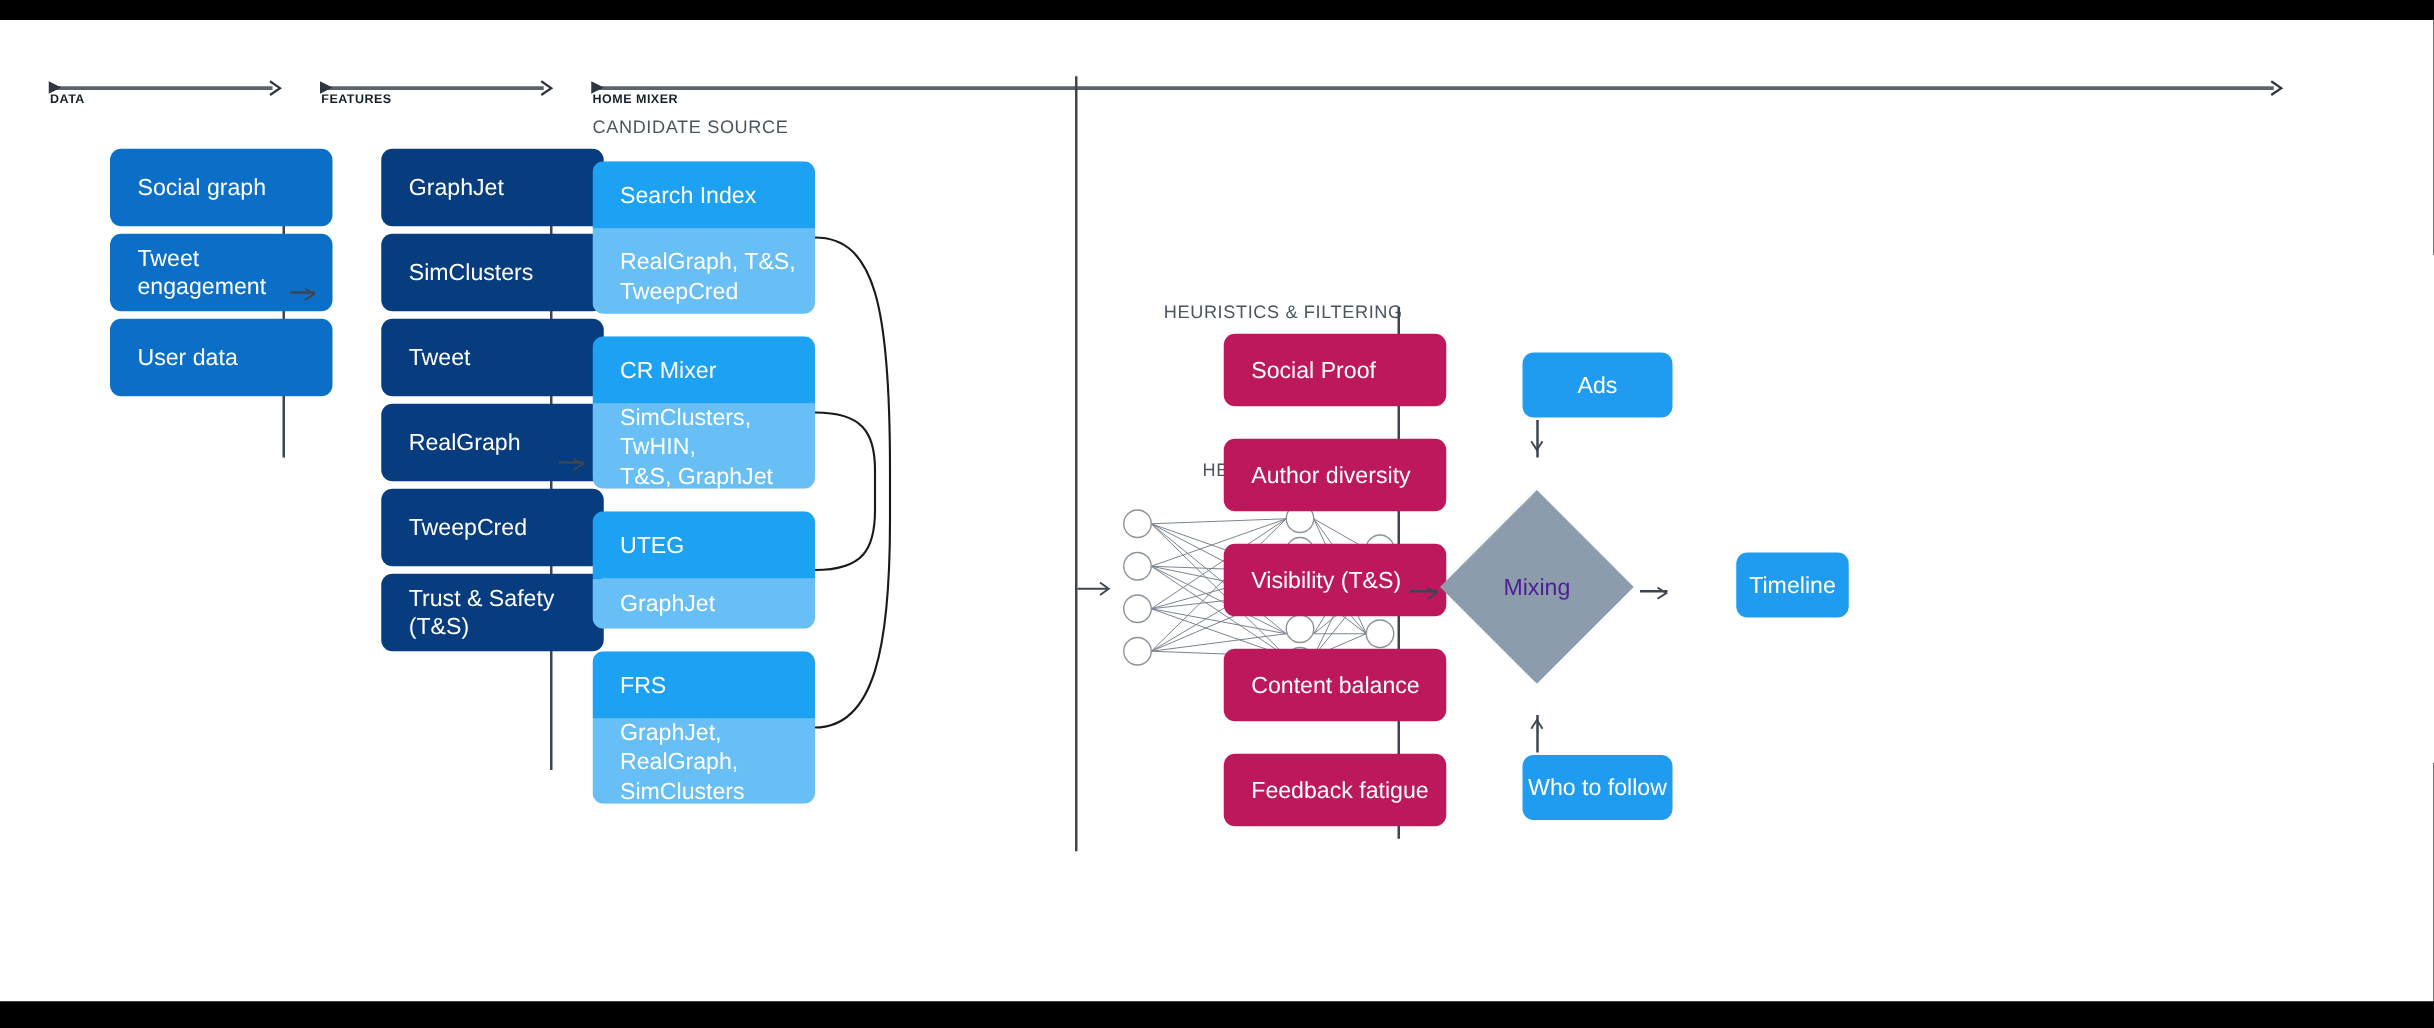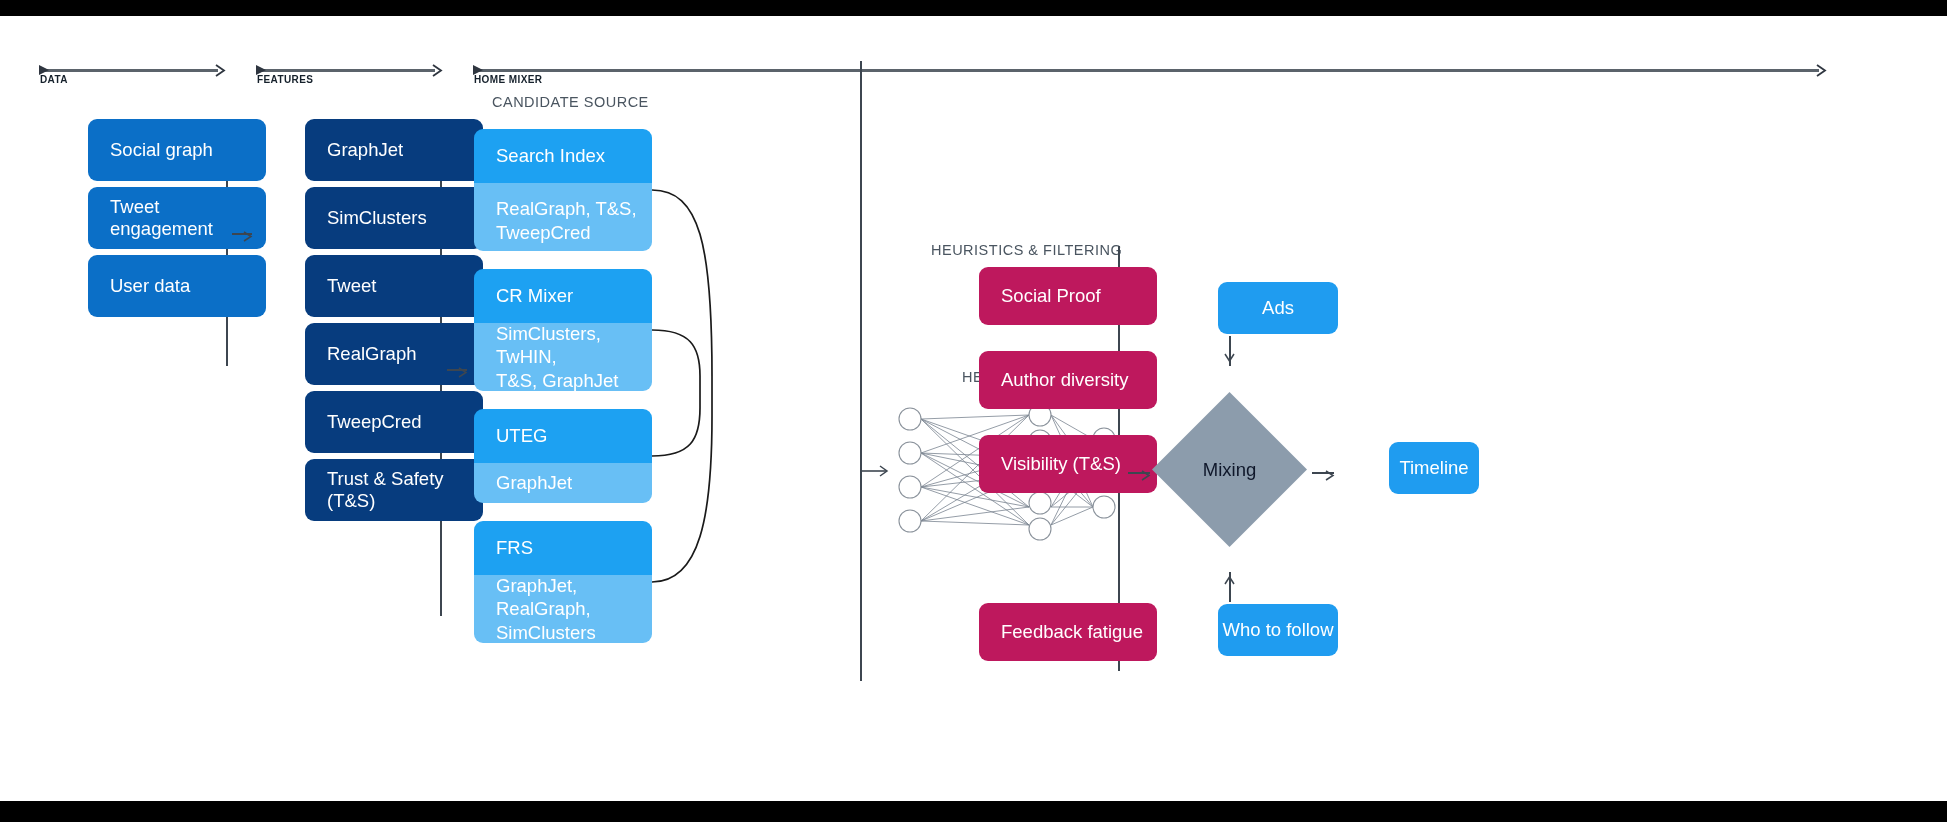--- a/index.html
+++ b/index.html
@@ -21,21 +21,21 @@
   .box.data{background:#0b6fc7;}
   .box.feat{background:#073c7e;}
   .box.heur{background:#be185d;}
   .box.out{background:#1f9cf0;justify-content:center;padding-left:0;}
 
   .cs-card{position:absolute;border-radius:9px;overflow:hidden;box-sizing:border-box;}
   .cs-head{background:#1da1f2;color:#fff;font-size:18.5px;display:flex;align-items:center;padding-left:22px;box-sizing:border-box;}
   .cs-body{background:#68bff5;color:#fff;font-size:18.5px;display:flex;align-items:center;padding-left:22px;box-sizing:border-box;line-height:1.28;}
 
   .diamond{position:absolute;background:#8c9cac;display:flex;align-items:center;justify-content:center;}
-  .diamond .dlabel{color:#0f172a;font-size:18.5px;}
+  .diamond .dlabel{color:#4c1d95;font-size:18.5px;}
 
   .arrow{position:absolute;height:1.6px;background:#3d4650;}
   .arrow .tip{position:absolute;right:-1px;top:-5px;}
   .arrow-v{position:absolute;width:1.6px;background:#3d4650;}
   .arrow-v .tipd{position:absolute;left:-5px;bottom:-1px;}
   .arrow-v .tipu{position:absolute;left:-5px;top:-1px;}
 
   svg.overlay{position:absolute;left:0;top:0;width:1947px;height:785px;pointer-events:none;}
   .nn-label{position:absolute;font-size:14.5px;color:#4a5560;letter-spacing:.5px;white-space:nowrap;}
 </style>
@@ -65,21 +65,21 @@
 
     <div class="sec-title" style="left:474px;top:32px;">HOME MIXER</div>
     <div class="axis" style="left:474px;top:53px;width:1345px;">
       <span class="ahead">
         <svg width="12" height="13" viewBox="0 0 12 13">
             <path d="M1 1 L9 6.5 L1 12" fill="none" stroke="#2f3640" stroke-width="1.8"></path>
           </svg>
       </span>
     </div>
 
-    <div class="sub-title" style="left:474px;top:78px;margin-left:18px;">CANDIDATE SOURCE</div>
+    <div class="sub-title" style="left:474px;top:78px;">CANDIDATE SOURCE</div>
     <div class="sub-title" style="left:931px;top:226px;">HEURISTICS &amp; FILTERING</div>
     <div class="nn-label" style="left:962px;top:353px;">HEAVY RANKER</div>
 
     <div class="vdiv" style="left:226px;top:105px;width:2px;height:245px;"></div>
     <div class="vdiv" style="left:440px;top:105px;width:2px;height:495px;"></div>
     <div class="vdiv" style="left:860px;top:45px;width:2px;height:620px;"></div>
     <div class="vdiv" style="left:1118px;top:230px;width:2px;height:425px;"></div>
 
     <div class="box data" style="left:40px;top:103px;width:178px;height:62px;">
       <span>Social graph</span>
@@ -225,20 +225,23 @@
 
     <div class="box heur" style="left:931px;top:251px;width:178px;height:58px;">
       <span>Social Proof</span>
     </div>
     <div class="box heur" style="left:931px;top:335px;width:178px;height:58px;">
       <span>Author diversity</span>
     </div>
     <div class="box heur" style="left:931px;top:419px;width:178px;height:58px;">
       <span>Visibility (T&amp;S)</span>
     </div>
+    <div class="box heur" style="left:931px;top:503px;width:178px;height:58px;">
+      <span>Content balance</span>
+    </div>
     <div class="box heur" style="left:931px;top:587px;width:178px;height:58px;">
       <span>Feedback fatigue</span>
     </div>
 
     <div class="arrow" style="left:1128px;top:456px;width:22px;">
       <span class="tip">
         <svg width="10" height="11" viewBox="0 0 10 11">
             <path d="M1 1 L8 5.5 L1 10" fill="none" stroke="#3d4650" stroke-width="1.5"></path>
           </svg>
       </span>

